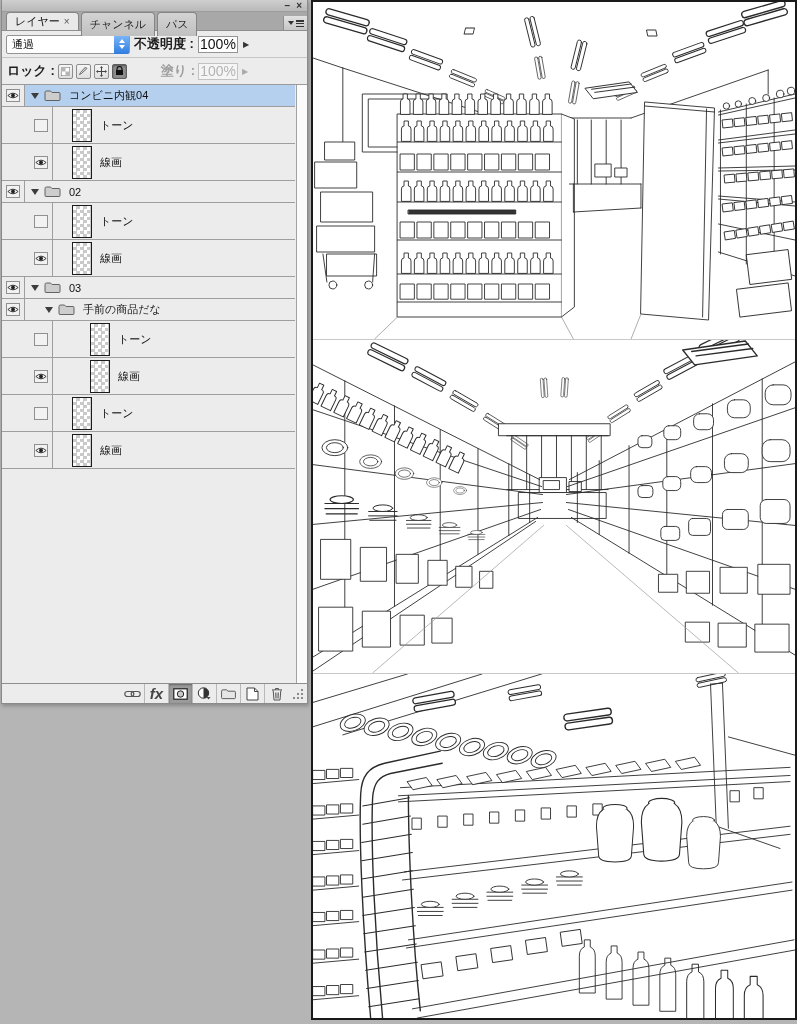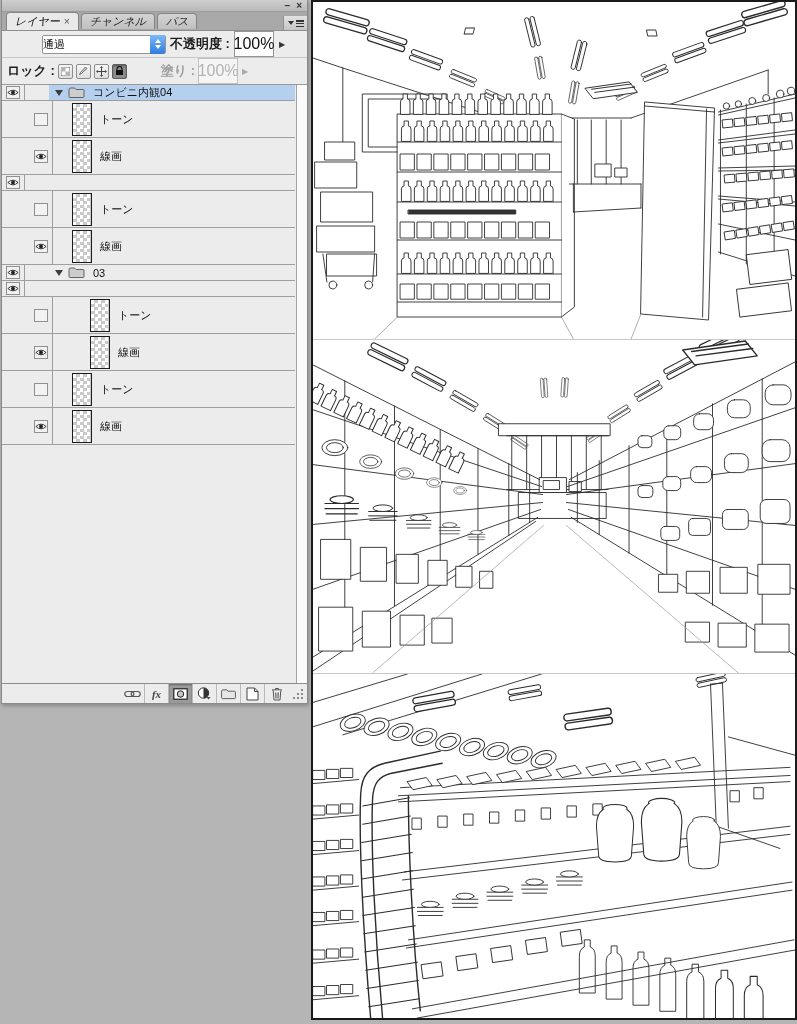--- a/index.html
+++ b/index.html
@@ -9,67 +9,67 @@
 
   
   .panel{position:absolute;left:1px;top:0;width:307px;height:704px;
     background:#ececec;border:1px solid #8a8a8a;border-top:none;
     box-shadow:1px 2px 4px rgba(0,0,0,.25);display:flex;flex-direction:column;}
   .titlebar{height:12px;background:linear-gradient(#cfcfcf,#b9b9b9);
     display:flex;justify-content:flex-end;align-items:center;gap:6px;padding:0 5px;
     border-bottom:1px solid #9c9c9c;}
   .winbtn{font-size:10px;line-height:10px;font-weight:bold;color:#333;cursor:default;}
 
-  .tabbar{height:19px;background:#a8a8a8;display:flex;align-items:center;
-    padding-left:4px;position:relative;border-bottom:1px solid #8f8f8f;font-style:italic;}
-  .tab{height:16px;padding:0 8px;display:flex;align-items:center;gap:4px;
+  .tabbar{height:19px;background:#a8a8a8;display:flex;align-items:flex-start;
+    padding-left:4px;position:relative;border-bottom:1px solid #8f8f8f;}
+  .tab{height:24px;padding:0 8px;display:flex;align-items:center;gap:4px;
     font-size:11px;color:#222;background:linear-gradient(#d3d3d3,#c0c0c0);
     border:1px solid #858585;border-bottom:none;border-radius:4px 4px 0 0;margin-right:2px;}
   .tab.active{background:#e9e9e9;height:18px;position:relative;z-index:2;color:#111;}
   .tabclose{font-size:10px;color:#555;}
   .panelmenu{position:absolute;right:0;bottom:0;width:24px;height:14px;
     background:linear-gradient(#e2e2e2,#c6c6c6);border-left:1px solid #8f8f8f;
     display:flex;align-items:center;justify-content:center;gap:2px;}
   .pm-tri{width:0;height:0;border-left:3px solid transparent;border-right:3px solid transparent;
     border-top:4px solid #333;}
   .pm-lines{width:8px;height:7px;border-top:2px solid #333;
     background:repeating-linear-gradient(#0000 0 1px,#333 1px 2px, #0000 2px 3px);}
 
   .blendrow{height:27px;display:flex;align-items:center;padding:0 4px;gap:4px;
     border-bottom:1px solid #c6c6c6;}
   .select{width:124px;height:19px;background:#fff;border:1px solid #949494;border-radius:2px;
-    display:flex;align-items:center;justify-content:space-between;
-    font-size:11px;color:#111;margin-left:36px;}
+    display:flex;align-items:center;justify-content:space-between;padding-left:5px;
+    font-size:11px;color:#111;}
   .stepper{width:15px;height:19px;border-radius:0 2px 2px 0;
     background:linear-gradient(#7db8f8,#2f7de0);display:flex;flex-direction:column;
     align-items:center;justify-content:center;gap:2px;}
   .chev-up{width:0;height:0;border-left:3px solid transparent;border-right:3px solid transparent;
     border-bottom:4px solid #fff;}
   .chev-dn{width:0;height:0;border-left:3px solid transparent;border-right:3px solid transparent;
     border-top:4px solid #fff;}
   .lbl{font-size:13px;font-weight:bold;color:#1d1d1d;}
-  .valbox{width:40px;height:26px;background:#fff;border:1px solid #949494;
-    font-size:16px;color:#111;display:flex;align-items:center;justify-content:center;}
+  .valbox{width:40px;height:17px;background:#fff;border:1px solid #949494;
+    font-size:14px;color:#111;display:flex;align-items:center;justify-content:center;}
   .arrowbtn{font-size:8px;color:#333;margin-left:1px;}
   .dim .lbl,.lbl.dim{color:#9d9d9d;text-align:right;}
   .valbox.dim{color:#b3b3b3;border-color:#c2c2c2;background:#f5f5f5;}
   .arrowbtn.dim{color:#aaa;}
 
   .lockrow{height:27px;display:flex;align-items:center;padding:0 5px;gap:3px;
     border-bottom:1px solid #9a9a9a;}
   .lockbtn{width:15px;height:15px;border:1px solid #8d8d8d;border-radius:2px;
     background:linear-gradient(#f6f6f6,#dedede);display:flex;align-items:center;justify-content:center;}
   .lockbtn.pressed{background:#8e8e8e;border-color:#5e5e5e;box-shadow:inset 0 1px 2px rgba(0,0,0,.4);}
   .spacer8{width:28px;}
 
   .listwrap{flex:1;position:relative;overflow:hidden;background:#ececec;}
   .scrolltrack{position:absolute;right:0;top:0;bottom:0;width:11px;background:#fbfbfb;
     border-left:1px solid #a2a2a2;}
   .lrow{display:flex;align-items:stretch;border-bottom:1px solid #9e9e9e;background:#ececec;}
-  .lrow.group{height:16px;gap:24px;}
+  .lrow.group{height:22px;}
   .lrow.layer{height:37px;padding-left:28px;}
   .eyecell{width:23px;border-right:1px solid #9e9e9e;display:flex;align-items:center;justify-content:center;flex:none;}
   .eyebox{width:14px;height:13px;border:1px solid #909090;background:#f2f2f2;
     display:flex;align-items:center;justify-content:center;}
   .eye{visibility:hidden;}
   .eye.on{visibility:visible;}
   .rowc{flex:1;display:flex;align-items:center;min-width:0;}
   .lrow.selected .rowc{background:#b4d0ee;}
   .disc{width:0;height:0;border-left:4px solid transparent;border-right:4px solid transparent;
     border-top:6px solid #3c3c3c;margin-right:5px;flex:none;}
@@ -81,22 +81,22 @@
   .l1 .rowc{padding-left:19px;}
   .l2 .rowc{padding-left:37px;}
 
   .pfooter{height:20px;border-top:1px solid #8e8e8e;background:#ececec;
     display:flex;align-items:center;padding:0 3px;}
   .ficons{margin-left:auto;display:flex;align-items:center;height:100%;}
   .fbtn{width:24px;height:100%;display:flex;align-items:center;justify-content:center;
     border-left:1px solid #b9b9b9;}
   .fbtn:first-child{border-left:none;}
   .fbtn.pressed{background:#9b9b9b;box-shadow:inset 0 1px 2px rgba(0,0,0,.35);}
-  .fxlabel{font-size:11px;font-style:italic;font-weight:bold;color:#444;
-    font-family:Liberation Serif, serif;}
+  .fxlabel{font-size:15px;font-style:italic;font-weight:bold;color:#444;
+    font-family:Liberation Sans, sans-serif;}
   .grip{width:12px;height:12px;margin-left:4px;
     background:
      radial-gradient(circle at 2px 10px,#8a8a8a 1px,#0000 1.2px),
      radial-gradient(circle at 6px 10px,#8a8a8a 1px,#0000 1.2px),
      radial-gradient(circle at 10px 10px,#8a8a8a 1px,#0000 1.2px),
      radial-gradient(circle at 6px 6px,#8a8a8a 1px,#0000 1.2px),
      radial-gradient(circle at 10px 6px,#8a8a8a 1px,#0000 1.2px),
      radial-gradient(circle at 10px 2px,#8a8a8a 1px,#0000 1.2px);}
 
   
@@ -245,20 +245,27 @@
 
         <div class="lrow group d0">
           <div class="eyecell">
               <span class="eyebox">
             <svg class="eye on" width="13" height="9" viewBox="0 0 14 10">
                   <path d="M1,5 Q7,-0.5 13,5 Q7,10.5 1,5 Z" fill="none" stroke="#222" stroke-width="1"></path>
                   <circle cx="7" cy="5" r="2.2" fill="#222"></circle>
                 </svg>
           </span>
             </div>
+          <div class="rowc">
+              <span class="disc"></span>
+            <svg width="17" height="13" viewBox="0 0 17 13">
+                <path d="M1,3.5 Q1,2 2.5,2 L6.5,2 L8,3.5 L15,3.5 Q16,3.5 16,4.5 L16,10.5 Q16,11.5 15,11.5 L2,11.5 Q1,11.5 1,10.5 Z" fill="#cdcdcd" stroke="#555" stroke-width="0.9"></path>
+              </svg>
+            <span class="lname">02</span>
+            </div>
         </div>
 
         <div class="lrow layer l1">
           <div class="eyecell">
               <span class="eyebox">
             <svg class="eye" width="13" height="9" viewBox="0 0 14 10">
                   <path d="M1,5 Q7,-0.5 13,5 Q7,10.5 1,5 Z" fill="none" stroke="#222" stroke-width="1"></path>
                   <circle cx="7" cy="5" r="2.2" fill="#222"></circle>
                 </svg>
           </span>
@@ -303,20 +310,27 @@
         </div>
 
         <div class="lrow group g1">
           <div class="eyecell">
               <span class="eyebox">
             <svg class="eye on" width="13" height="9" viewBox="0 0 14 10">
                   <path d="M1,5 Q7,-0.5 13,5 Q7,10.5 1,5 Z" fill="none" stroke="#222" stroke-width="1"></path>
                   <circle cx="7" cy="5" r="2.2" fill="#222"></circle>
                 </svg>
           </span>
+            </div>
+          <div class="rowc">
+              <span class="disc"></span>
+            <svg width="17" height="13" viewBox="0 0 17 13">
+                <path d="M1,3.5 Q1,2 2.5,2 L6.5,2 L8,3.5 L15,3.5 Q16,3.5 16,4.5 L16,10.5 Q16,11.5 15,11.5 L2,11.5 Q1,11.5 1,10.5 Z" fill="#cdcdcd" stroke="#555" stroke-width="0.9"></path>
+              </svg>
+            <span class="lname">手前の商品だな</span>
             </div>
         </div>
 
         <div class="lrow layer l2">
           <div class="eyecell">
               <span class="eyebox">
             <svg class="eye" width="13" height="9" viewBox="0 0 14 10">
                   <path d="M1,5 Q7,-0.5 13,5 Q7,10.5 1,5 Z" fill="none" stroke="#222" stroke-width="1"></path>
                   <circle cx="7" cy="5" r="2.2" fill="#222"></circle>
                 </svg>

